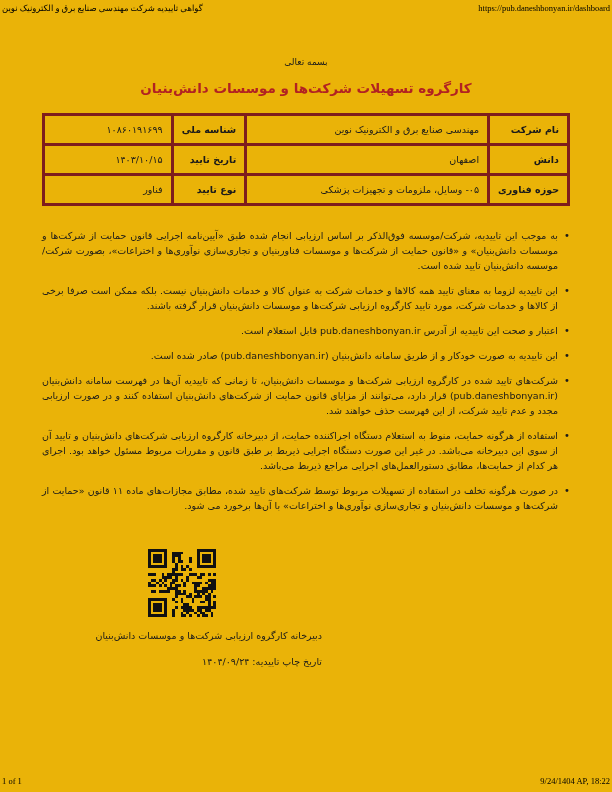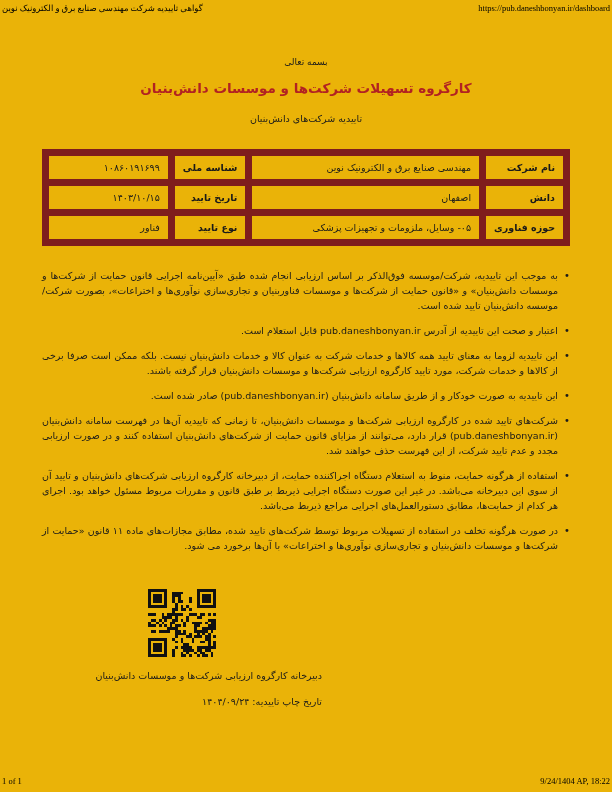--- a/index.html
+++ b/index.html
@@ -31,21 +31,21 @@
   }
   .bismillah { text-align: center; font-size: 9px; margin-bottom: 13px; }
   .main-title { text-align: center; font-size: 13.5px; font-weight: bold; margin-bottom: 17px; }
   .subtitle { text-align: center; font-size: 9.5px; margin-bottom: 25px; }
 
   table.info {
     width: 100%; border-collapse: collapse; direction: rtl;
     font-size: 9.5px;
   }
   table.info th, table.info td {
-    border: 7px solid #7f1d1d; height: 30px; padding: 0 8px;
+    border: 3px solid #7f1d1d; height: 30px; padding: 0 8px;
     text-align: right; vertical-align: middle; font-weight: normal;
   }
   table.info th { font-weight: bold; white-space: nowrap; }
   .col-l1 { width: 14%; } .col-v1 { width: 48%; }
   .col-l2 { width: 13%; white-space: nowrap; } .col-v2 { width: 25%; }
 
   ul.notes { list-style: none; margin-top: 22px; }
   ul.notes li {
     position: relative; padding-right: 12px; margin-bottom: 10px;
     font-size: 9.5px; line-height: 15px; text-align: justify;
@@ -70,21 +70,20 @@
 
   <div class="print-header">
     <span class="fa">گواهی تاییدیه شرکت مهندسی صنایع برق و الکترونیک نوین</span>
     <span>https://pub.daneshbonyan.ir/dashboard</span>
   </div>
 
   <div class="doc">
 
     <div class="bismillah">بسمه تعالی</div>
     <div class="main-title" style="color: rgb(178, 34, 34);">کارگروه تسهیلات شرکت‌ها و موسسات دانش‌بنیان</div>
-    <div class="subtitle">تاییدیه شرکت‌های دانش‌بنیان</div>
 
     <table class="info">
       <tbody>
         <tr>
           <th class="col-l1">نام شرکت</th>
           <td class="col-v1">مهندسی صنایع برق و الکترونیک نوین</td>
           <th class="col-l2">شناسه ملی</th>
           <td class="col-v2">۱۰۸۶۰۱۹۱۶۹۹</td>
         </tr>
         <tr>
@@ -97,22 +96,22 @@
           <th class="col-l1">حوزه فناوری</th>
           <td class="col-v1">۰۵- وسایل، ملزومات و تجهیزات پزشکی</td>
           <th class="col-l2">نوع تایید</th>
           <td class="col-v2">فناور</td>
         </tr>
       </tbody>
     </table>
 
     <ul class="notes">
       <li>به موجب این تاییدیه، شرکت/موسسه فوق‌الذکر بر اساس ارزیابی انجام شده طبق «آیین‌نامه اجرایی قانون حمایت از شرکت‌ها و موسسات دانش‌بنیان» و «قانون حمایت از شرکت‌ها و موسسات فناور‌بنیان و تجاری‌سازی نوآوری‌ها و اختراعات»، بصورت شرکت/موسسه دانش‌بنیان تایید شده است.</li>
+      <li>این تاییدیه لزوما به معنای تایید همه کالاها و خدمات شرکت به عنوان کالا و خدمات دانش‌بنیان نیست. بلکه ممکن است صرفا برخی از کالاها و خدمات شرکت، مورد تایید کارگروه ارزیابی شرکت‌ها و موسسات دانش‌بنیان قرار گرفته باشند.</li>
       <li>اعتبار و صحت این تاییدیه از آدرس pub.daneshbonyan.ir قابل استعلام است.</li>
-      <li>این تاییدیه لزوما به معنای تایید همه کالاها و خدمات شرکت به عنوان کالا و خدمات دانش‌بنیان نیست. بلکه ممکن است صرفا برخی از کالاها و خدمات شرکت، مورد تایید کارگروه ارزیابی شرکت‌ها و موسسات دانش‌بنیان قرار گرفته باشند.</li>
       <li>این تاییدیه به صورت خودکار و از طریق سامانه دانش‌بنیان (pub.daneshbonyan.ir) صادر شده است.</li>
       <li>شرکت‌های تایید شده در کارگروه ارزیابی شرکت‌ها و موسسات دانش‌بنیان، تا زمانی که تاییدیه آن‌ها در فهرست سامانه دانش‌بنیان (pub.daneshbonyan.ir) قرار دارد، می‌توانند از مزایای قانون حمایت از شرکت‌های دانش‌بنیان استفاده کنند و در صورت ارزیابی مجدد و عدم تایید شرکت، از این فهرست حذف خواهند شد.</li>
       <li>استفاده از هرگونه حمایت، منوط به استعلام دستگاه اجراکننده حمایت، از دبیرخانه کارگروه ارزیابی شرکت‌های دانش‌بنیان و تایید آن از سوی این دبیرخانه می‌باشد. در غیر این صورت دستگاه اجرایی ذیربط بر طبق قانون و مقررات مربوط مسئول خواهد بود. اجرای هر کدام از حمایت‌ها، مطابق دستورالعمل‌های اجرایی مراجع ذیربط می‌باشد.</li>
       <li>در صورت هرگونه تخلف در استفاده از تسهیلات مربوط توسط شرکت‌های تایید شده، مطابق مجازات‌های ماده ۱۱ قانون «حمایت از شرکت‌ها و موسسات دانش‌بنیان و تجاری‌سازی نوآوری‌ها و اختراعات» با آن‌ها برخورد می شود.</li>
     </ul>
 
     <div class="qr-block">
       <svg width="68" height="68" viewBox="0 0 25 25" shape-rendering="crispEdges">
           <path d="M0 0h7v7h-7zM1 1v5h5v-5zM2 2h3v3h-3zM18 0h7v7h-7zM19 1v5h5v-5zM20 2h3v3h-3zM0 18h7v7h-7zM1 19v5h5v-5zM2 20h3v3h-3zM9 1h1v1h-1zM10 1h1v1h-1zM11 1h1v1h-1zM12 1h1v1h-1zM9 2h1v1h-1zM10 2h1v1h-1zM11 2h1v1h-1zM9 3h1v1h-1zM11 3h1v1h-1zM15 3h1v1h-1zM9 4h1v1h-1zM11 4h1v1h-1zM12 4h1v1h-1zM15 4h1v1h-1zM10 5h1v1h-1zM10 6h1v1h-1zM12 6h1v1h-1zM14 6h1v1h-1zM9 7h1v1h-1zM10 7h1v1h-1zM12 7h1v1h-1zM13 7h1v1h-1zM15 7h1v1h-1zM9 8h1v1h-1zM0 9h1v1h-1zM1 9h1v1h-1zM2 9h1v1h-1zM5 9h1v1h-1zM7 9h1v1h-1zM8 9h1v1h-1zM9 9h1v1h-1zM10 9h1v1h-1zM11 9h1v1h-1zM12 9h1v1h-1zM15 9h1v1h-1zM16 9h1v1h-1zM17 9h1v1h-1zM19 9h1v1h-1zM20 9h1v1h-1zM22 9h1v1h-1zM24 9h1v1h-1zM5 10h1v1h-1zM6 10h1v1h-1zM7 10h1v1h-1zM8 10h1v1h-1zM10 10h1v1h-1zM14 10h1v1h-1zM18 10h1v1h-1zM19 10h1v1h-1zM1 11h1v1h-1zM2 11h1v1h-1zM4 11h1v1h-1zM6 11h1v1h-1zM9 11h1v1h-1zM10 11h1v1h-1zM12 11h1v1h-1zM14 11h1v1h-1zM22 11h1v1h-1zM23 11h1v1h-1zM24 11h1v1h-1zM0 12h1v1h-1zM3 12h1v1h-1zM5 12h1v1h-1zM8 12h1v1h-1zM9 12h1v1h-1zM13 12h1v1h-1zM16 12h1v1h-1zM17 12h1v1h-1zM18 12h1v1h-1zM19 12h1v1h-1zM21 12h1v1h-1zM23 12h1v1h-1zM24 12h1v1h-1zM0 13h1v1h-1zM1 13h1v1h-1zM2 13h1v1h-1zM4 13h1v1h-1zM6 13h1v1h-1zM8 13h1v1h-1zM10 13h1v1h-1zM11 13h1v1h-1zM13 13h1v1h-1zM17 13h1v1h-1zM18 13h1v1h-1zM22 13h1v1h-1zM23 13h1v1h-1zM24 13h1v1h-1zM7 14h1v1h-1zM8 14h1v1h-1zM9 14h1v1h-1zM10 14h1v1h-1zM17 14h1v1h-1zM20 14h1v1h-1zM21 14h1v1h-1zM22 14h1v1h-1zM23 14h1v1h-1zM24 14h1v1h-1zM1 15h1v1h-1zM2 15h1v1h-1zM4 15h1v1h-1zM5 15h1v1h-1zM6 15h1v1h-1zM7 15h1v1h-1zM10 15h1v1h-1zM11 15h1v1h-1zM13 15h1v1h-1zM17 15h1v1h-1zM18 15h1v1h-1zM19 15h1v1h-1zM20 15h1v1h-1zM21 15h1v1h-1zM23 15h1v1h-1zM10 16h1v1h-1zM11 16h1v1h-1zM12 16h1v1h-1zM13 16h1v1h-1zM15 16h1v1h-1zM18 16h1v1h-1zM20 16h1v1h-1zM22 16h1v1h-1zM10 17h1v1h-1zM14 17h1v1h-1zM15 17h1v1h-1zM17 17h1v1h-1zM18 17h1v1h-1zM19 17h1v1h-1zM21 17h1v1h-1zM22 17h1v1h-1zM24 17h1v1h-1zM9 18h1v1h-1zM12 18h1v1h-1zM16 18h1v1h-1zM21 18h1v1h-1zM22 18h1v1h-1zM10 19h1v1h-1zM12 19h1v1h-1zM16 19h1v1h-1zM19 19h1v1h-1zM20 19h1v1h-1zM22 19h1v1h-1zM24 19h1v1h-1zM13 20h1v1h-1zM14 20h1v1h-1zM22 20h1v1h-1zM24 20h1v1h-1zM10 21h1v1h-1zM12 21h1v1h-1zM13 21h1v1h-1zM14 21h1v1h-1zM15 21h1v1h-1zM18 21h1v1h-1zM19 21h1v1h-1zM20 21h1v1h-1zM21 21h1v1h-1zM22 21h1v1h-1zM23 21h1v1h-1zM24 21h1v1h-1zM9 22h1v1h-1zM13 22h1v1h-1zM14 22h1v1h-1zM15 22h1v1h-1zM16 22h1v1h-1zM18 22h1v1h-1zM19 22h1v1h-1zM21 22h1v1h-1zM22 22h1v1h-1zM9 23h1v1h-1zM12 23h1v1h-1zM14 23h1v1h-1zM17 23h1v1h-1zM19 23h1v1h-1zM20 23h1v1h-1zM23 23h1v1h-1zM9 24h1v1h-1zM12 24h1v1h-1zM13 24h1v1h-1zM15 24h1v1h-1zM18 24h1v1h-1zM20 24h1v1h-1zM21 24h1v1h-1zM23 24h1v1h-1z" fill="#111" fill-rule="evenodd"></path>
         </svg>

